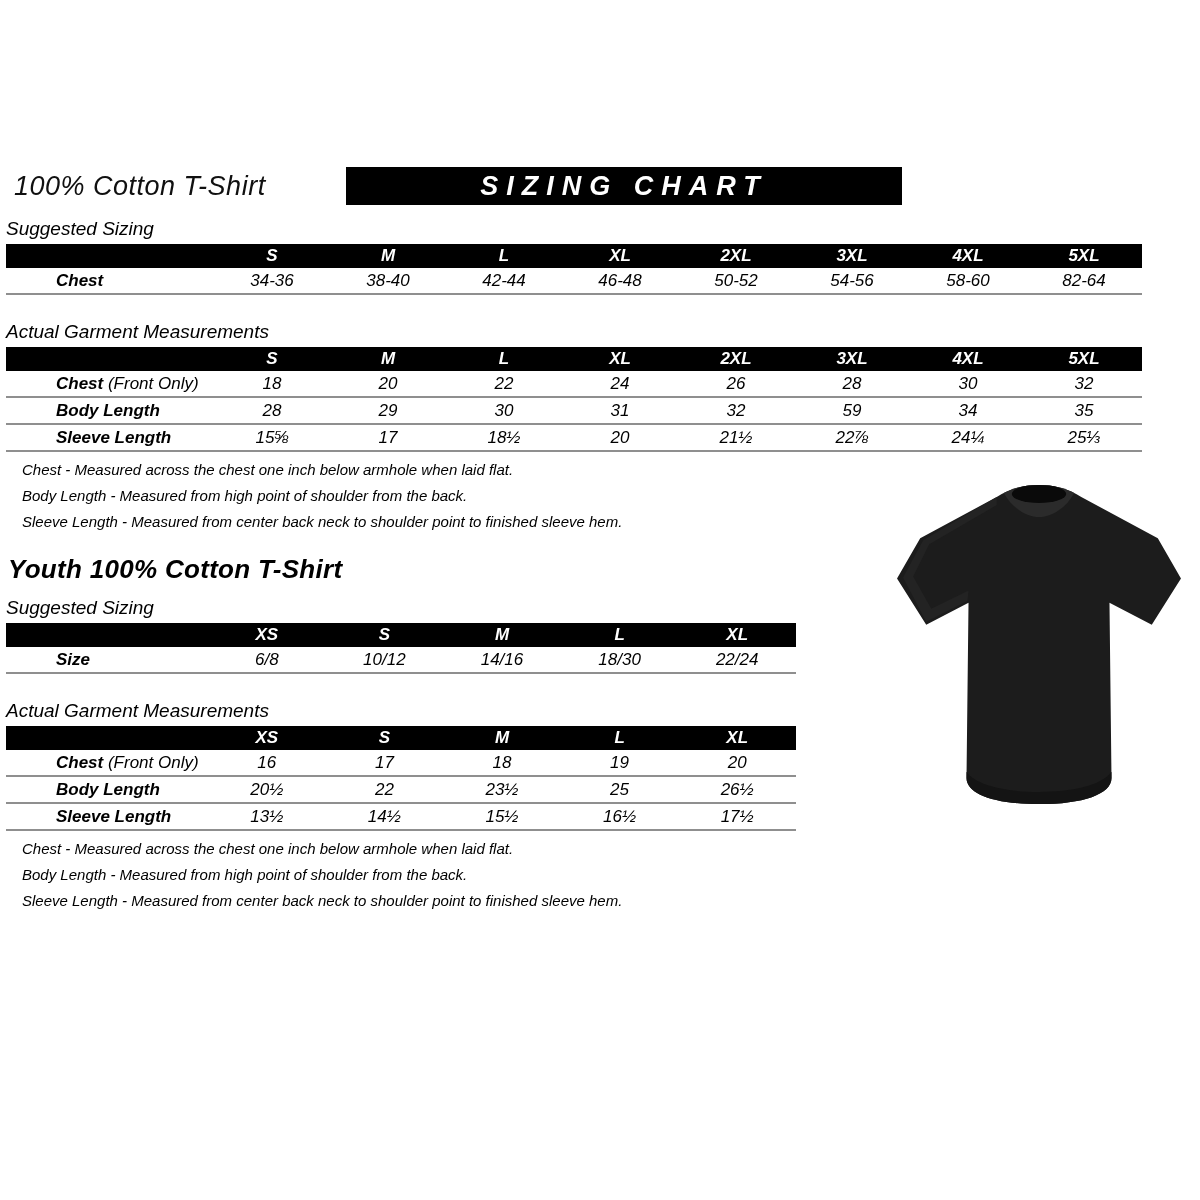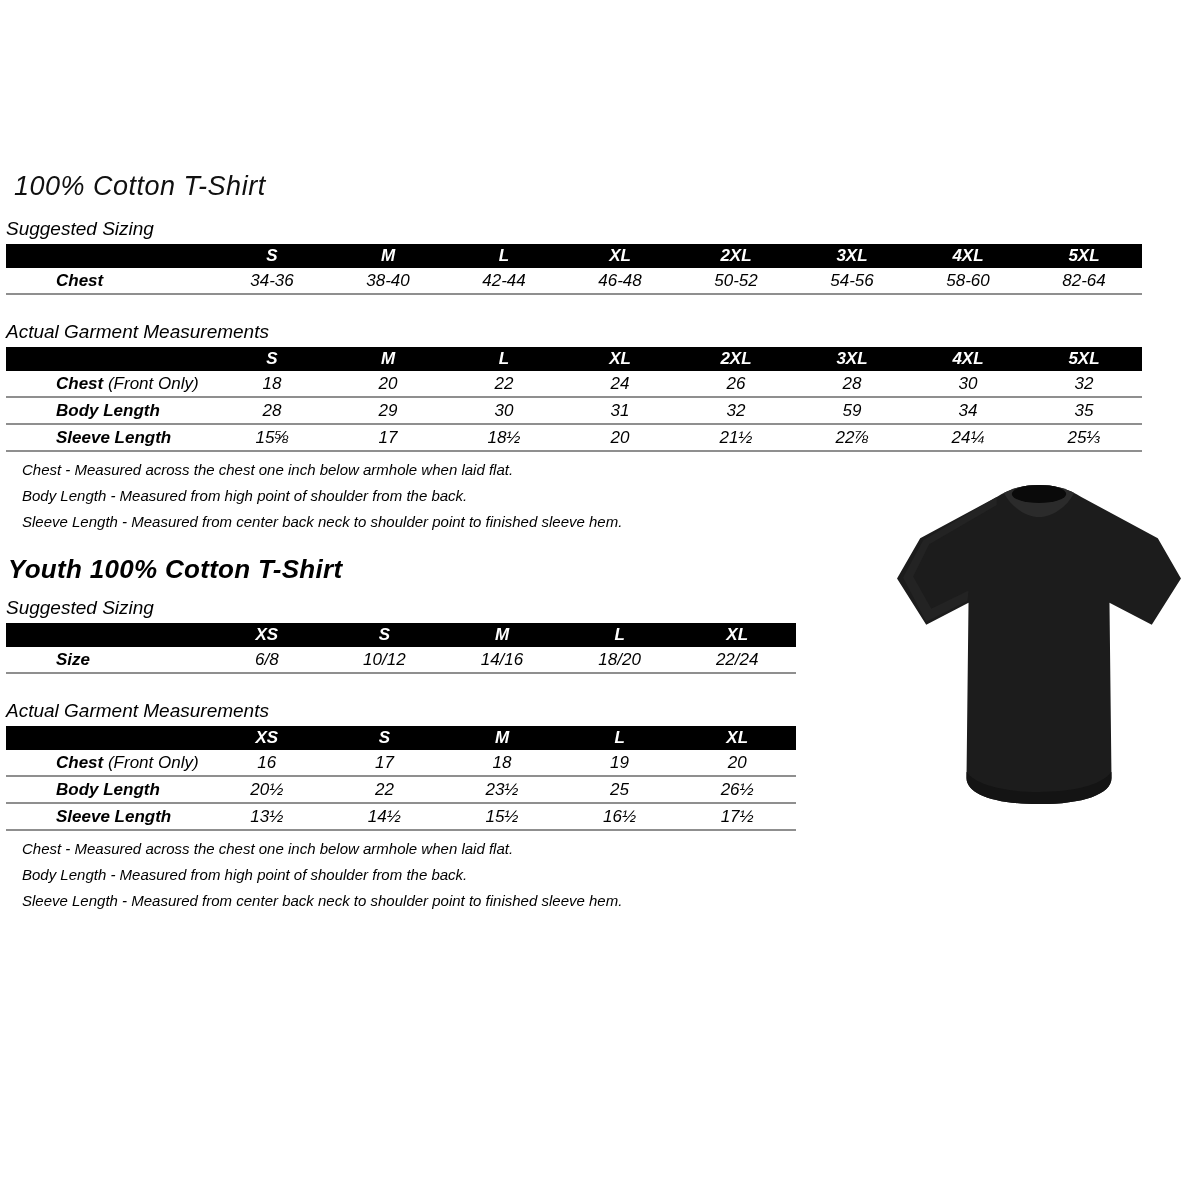--- a/index.html
+++ b/index.html
@@ -46,20 +46,21 @@
   .tshirt { position:absolute; left:893px; top:472px; width:292px; height:348px; }
   .tshirt svg { width:100%; height:100%; }
 </style>
 </head>
 <body>
 
 <div class="page">
 
   <div class="header-row">
     <div class="main-title">100% Cotton T-Shirt</div>
+    <div class="banner">SIZING CHART</div>
   </div>
 
   <div class="section-label">Suggested Sizing</div>
   <table class="size-table adult">
       <thead>
         <tr>
           <th class="label-col"></th>
           <th>S</th>
           <th>M</th>
           <th>L</th>
@@ -156,21 +157,21 @@
           <th>L</th>
           <th>XL</th>
         </tr>
       </thead>
       <tbody>
         <tr>
           <td class="label-col"><b>Size</b></td>
           <td>6/8</td>
           <td>10/12</td>
           <td>14/16</td>
-          <td>18/20</td>
+          <td>18/30</td>
           <td>22/24</td>
         </tr>
       </tbody>
     </table>
 
   <div class="section-label gap-lg">Actual Garment Measurements</div>
   <table class="size-table youth">
       <thead>
         <tr>
           <th class="label-col"></th>

